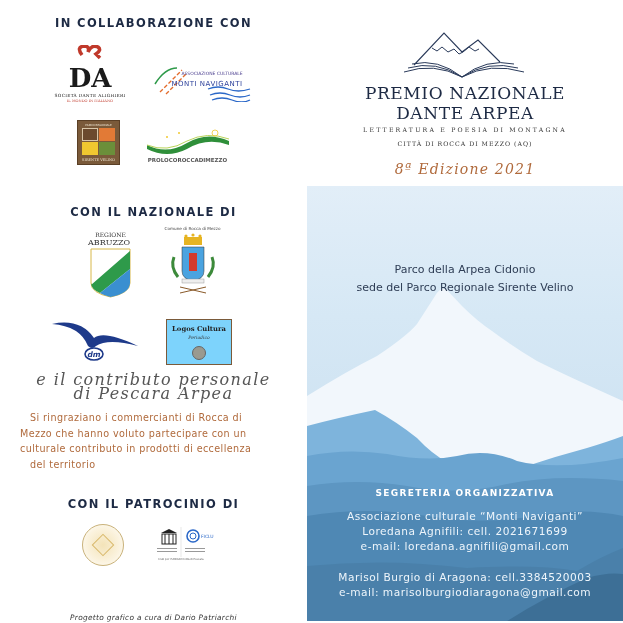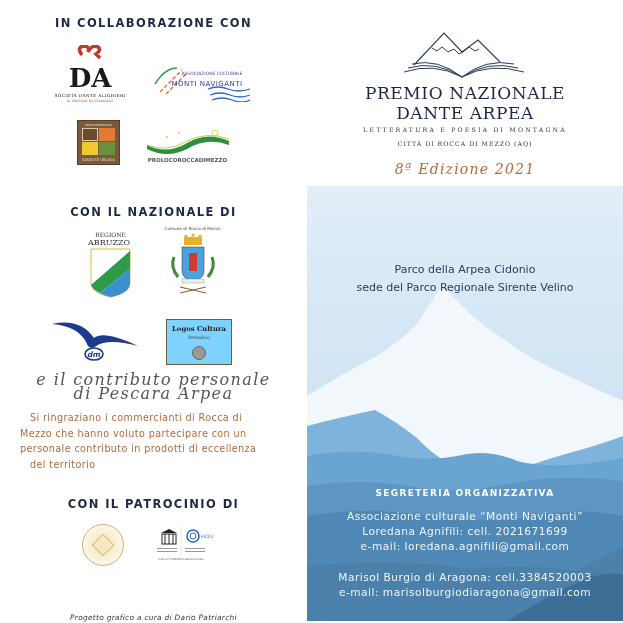--- a/index.html
+++ b/index.html
@@ -134,21 +134,21 @@
     <div style="text-align:center;font-family:'DejaVu Serif',serif;font-weight:bold;font-size:6.8px;color:#222;margin-top:5px">Logos Cultura</div>
     <div style="text-align:center;font-family:'DejaVu Serif',serif;font-style:italic;font-size:4.5px;color:#333;margin-top:2px">Periodico</div>
     <div style="position:absolute;left:25px;top:26px;width:14px;height:14px;border-radius:50%;background:#9a9a90;border:1px solid #666"></div>
   </div>
 
   <div class="italic-note" style="top:373px">e il contributo personale</div>
   <div class="italic-note" style="top:387px">di Pescara Arpea</div>
 
   <div class="thanks" style="top:410px">Si ringraziano i commercianti di Rocca di</div>
   <div class="thanks" style="top:426px;left:20px;width:270px">Mezzo che hanno voluto partecipare con un</div>
-  <div class="thanks" style="top:441px;left:20px;width:270px">personale contributo in prodotti di eccellenza</div>
+  <div class="thanks" style="top:441px;left:20px;width:270px">culturale contributo in prodotti di eccellenza</div>
   <div class="thanks" style="top:457px">del territorio</div>
 
   <div class="sec-title" style="top:497px">CON IL PATROCINIO DI</div>
 
   <div class="logo" style="left:82px;top:524px;width:42px;height:42px;border-radius:50%;border:1px solid #c9b27a;background:radial-gradient(circle,#f3e3b8 0%,#fbf3df 60%,#fff 100%);">
     <div style="position:absolute;left:12px;top:12px;width:16px;height:16px;transform:rotate(45deg);border:1px solid #d8b86a"></div>
   </div>
 
   <div class="logo" style="left:155px;top:527px;width:75px;height:38px;">
     <svg width="75" height="38" viewBox="0 0 75 38">

